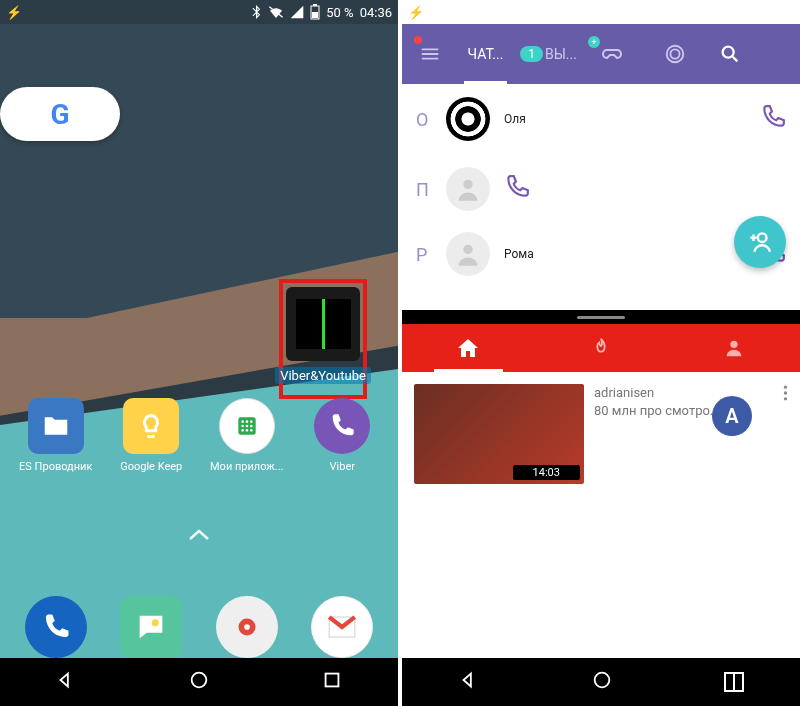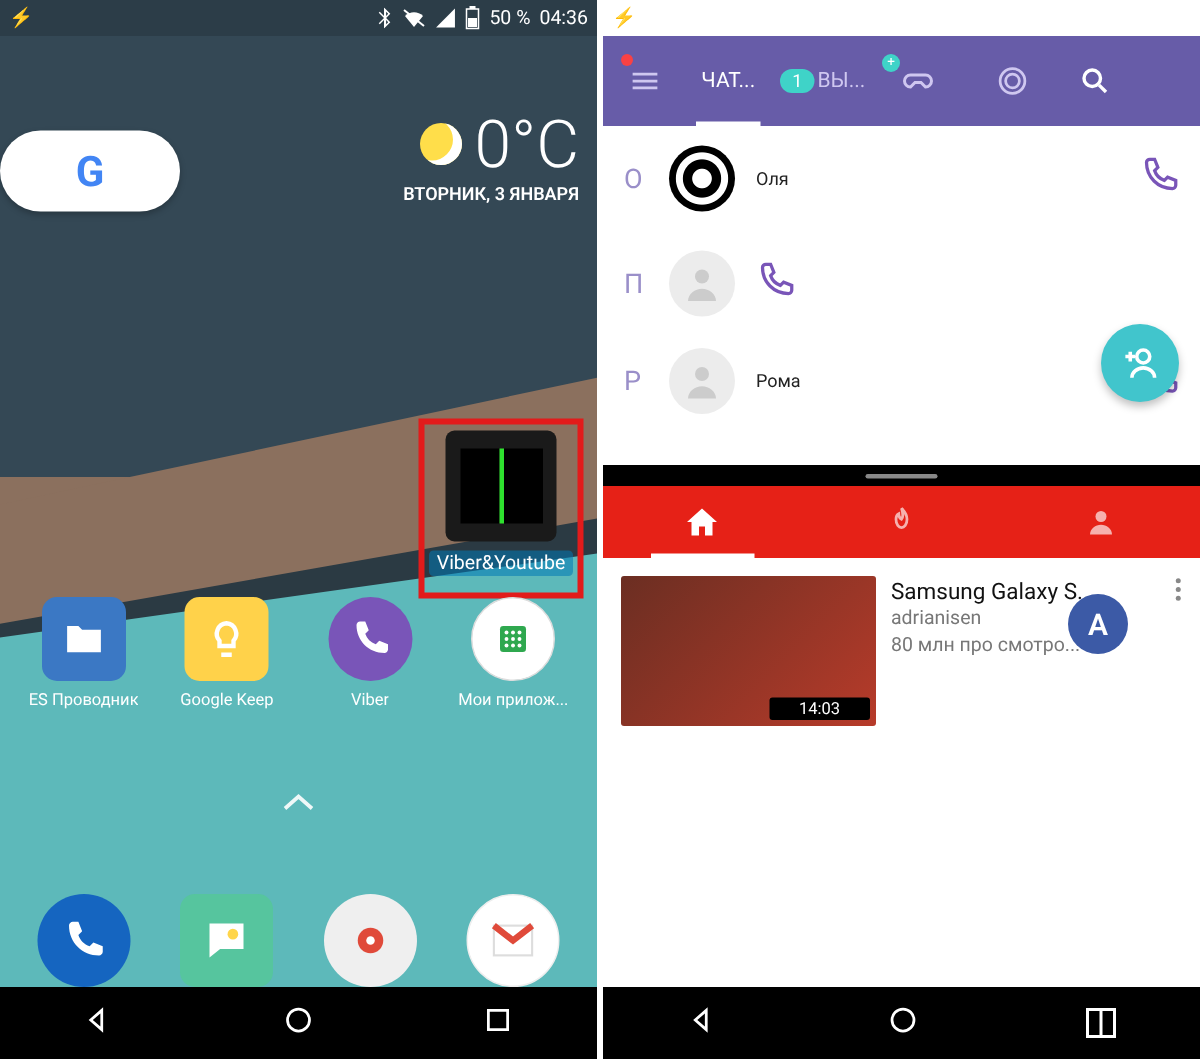--- a/index.html
+++ b/index.html
@@ -22,21 +22,21 @@
 
   .g-pill { position:absolute; top:87px; left:0; width:120px; height:54px; background:#fff; border-radius:27px; display:flex; align-items:center; justify-content:center; box-shadow:0 2px 4px rgba(0,0,0,.25);}
   .g-pill span{font-size:28px;font-weight:700;}
   .g-b{color:#4285F4}
 
   .weather { position:absolute; top:70px; right:12px; text-align:right; color:#fff; }
   .weather .temp{font-size:44px;font-weight:300;display:flex;align-items:center;gap:8px;justify-content:flex-end;}
   .weather .sun{width:28px;height:28px;border-radius:50%;background:#ffde4a;box-shadow:inset -6px -3px 0 0 #fff;}
   .weather .date{font-size:12px;font-weight:600;}
 
-  .folder-hl{position:absolute;top:279px;left:279px;width:110px;height:120px;border:4px solid #e21b1b;padding:4px;display:flex;flex-direction:column;align-items:center;}
+  .folder-hl{position:absolute;top:279px;left:279px;width:88px;height:120px;border:4px solid #e21b1b;padding:4px;display:flex;flex-direction:column;align-items:center;}
   .folder-icon{width:74px;height:74px;background:#1a1a1a;border-radius:6px;display:flex;align-items:center;justify-content:center;}
   .folder-half{width:26px;height:50px;background:#000;}
   .folder-gap{width:3px;height:50px;background:#2ee12e;}
   .folder-label{margin-top:6px;color:#fff;font-size:13px;background:rgba(0,120,180,.55);padding:1px 5px;border-radius:3px;}
 
   .app-row{position:absolute;left:0;right:0;display:flex;justify-content:space-around;align-items:flex-start;}
   .app-row.r1{top:398px;padding:0 8px;}
   .app-cell{width:84px;display:flex;flex-direction:column;align-items:center;gap:6px;}
   .app-ic{width:56px;height:56px;border-radius:50%;display:flex;align-items:center;justify-content:center;font-size:26px;color:#fff;}
   .app-ic.sq{border-radius:10px;}
@@ -134,27 +134,20 @@
           </svg>
       </span>
       <span>50 %</span>
       <span>04:36</span>
     </div>
 
     <div class="g-pill">
       <span><span class="g-b">G</span></span>
     </div>
 
-    <div class="weather">
-      <div class="temp">
-          <div class="sun"></div>
-          <span>0°C</span>
-        </div>
-      <div class="date">ВТОРНИК, 3 ЯНВАРЯ</div>
-    </div>
 
     <div class="folder-hl">
       <div class="folder-icon">
         <div class="folder-half"></div>
           <div class="folder-gap"></div>
           <div class="folder-half"></div>
       </div>
       <span class="folder-label">Viber&amp;Youtube</span>
     </div>
 
@@ -167,48 +160,48 @@
           </div>
         <span class="app-label">ES Проводник</span>
       </div>
       <div class="app-cell">
         <div class="app-ic sq ic-keep">
             <svg width="28" height="28" viewBox="0 0 24 24" fill="none" stroke="#fff" stroke-width="2.5">
               <path d="M9 21h6M12 3a6 6 0 00-4 10v3h8v-3a6 6 0 00-4-10z"></path>
             </svg>
           </div>
         <span class="app-label">Google Keep</span>
-      </div>
-      <div class="app-cell">
-        <div class="app-ic ic-viber">
-            <svg width="28" height="28" viewBox="0 0 24 24" fill="#fff">
-              <path d="M6 2c-1 0-2 1-2 2 0 9 7 16 16 16 1 0 2-1 2-2v-3l-5-2-2 2c-3-1-5-3-6-6l2-2-2-5H6z"></path>
-            </svg>
-          </div>
-        <span class="app-label">Viber</span>
       </div>
       <div class="app-cell">
         <div class="app-ic ic-play">
             <svg width="26" height="26" viewBox="0 0 24 24" fill="#2fa84f">
               <rect x="4" y="4" width="16" height="16" rx="2"></rect>
               <g fill="#fff">
                 <circle cx="8" cy="8" r="1.2"></circle>
                 <circle cx="12" cy="8" r="1.2"></circle>
                 <circle cx="16" cy="8" r="1.2"></circle>
                 <circle cx="8" cy="12" r="1.2"></circle>
                 <circle cx="12" cy="12" r="1.2"></circle>
                 <circle cx="16" cy="12" r="1.2"></circle>
                 <circle cx="8" cy="16" r="1.2"></circle>
                 <circle cx="12" cy="16" r="1.2"></circle>
                 <circle cx="16" cy="16" r="1.2"></circle>
               </g>
             </svg>
           </div>
         <span class="app-label">Мои прилож...</span>
       </div>
+      <div class="app-cell">
+        <div class="app-ic ic-viber">
+            <svg width="28" height="28" viewBox="0 0 24 24" fill="#fff">
+              <path d="M6 2c-1 0-2 1-2 2 0 9 7 16 16 16 1 0 2-1 2-2v-3l-5-2-2 2c-3-1-5-3-6-6l2-2-2-5H6z"></path>
+            </svg>
+          </div>
+        <span class="app-label">Viber</span>
+      </div>
     </div>
 
     <div class="arrow-up">
       <svg width="22" height="14" viewBox="0 0 22 14" fill="none" stroke="#fff" stroke-width="2.5">
           <path d="M2 11l9-8 9 8"></path>
         </svg>
     </div>
 
     <div class="dock">
       <div class="app-ic ic-phone">
@@ -381,21 +374,20 @@
             <circle cx="12" cy="8" r="4"></circle>
             <path d="M4 21c0-4 4-7 8-7s8 3 8 7z"></path>
           </svg>
         </div>
     </div>
     <div class="yt-video">
       <div class="yt-thumb">
         <div class="yt-dur">14:03</div>
       </div>
       <div class="yt-meta">
-        <div class="yt-title">Samsung Galaxy S...</div>
         <div>adrianisen</div>
         <div>80 млн про смотро...</div>
       </div>
       <span class="yt-dots"><svg width="5" height="18" viewBox="0 0 6 20" fill="#888">
             <circle cx="3" cy="3" r="2"></circle>
             <circle cx="3" cy="10" r="2"></circle>
             <circle cx="3" cy="17" r="2"></circle>
           </svg></span>
     </div>
     <div class="yt-chan-av">

